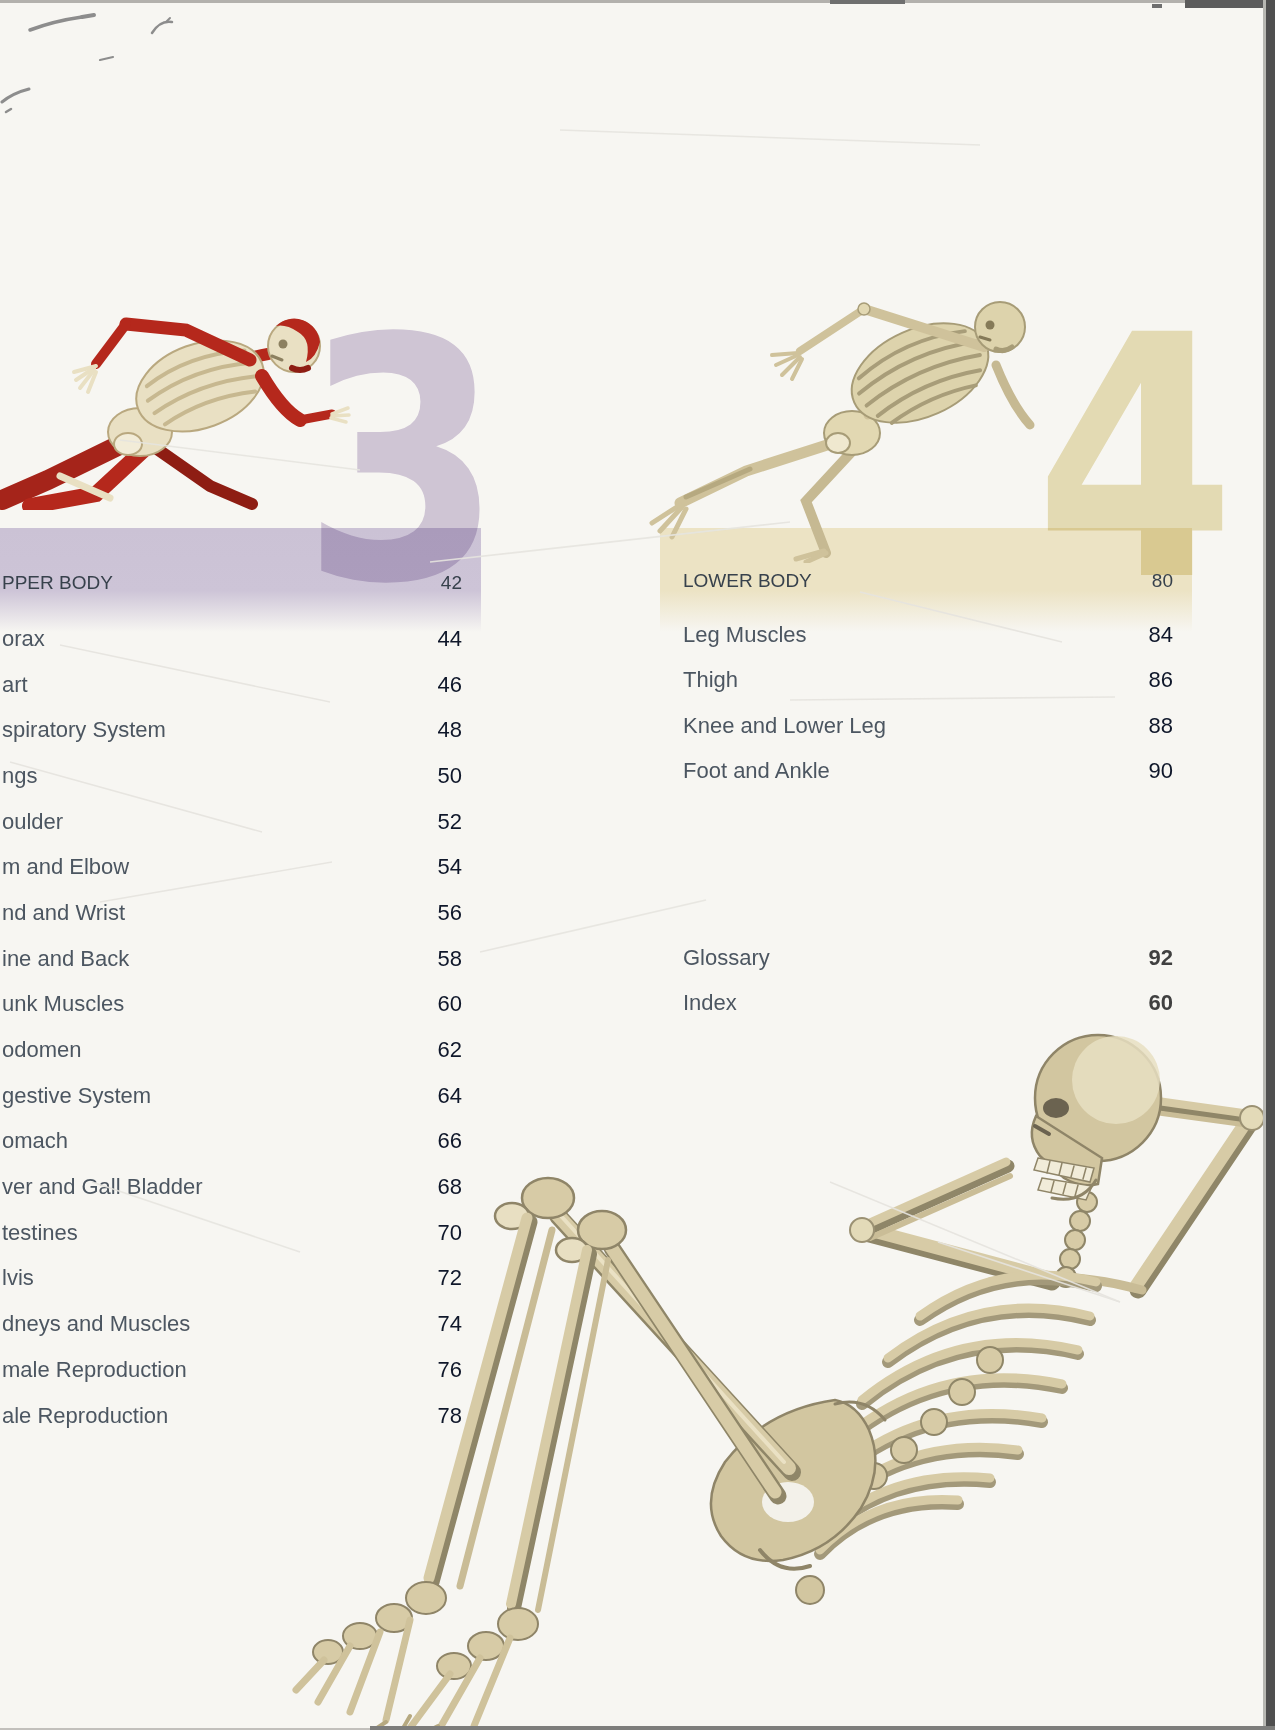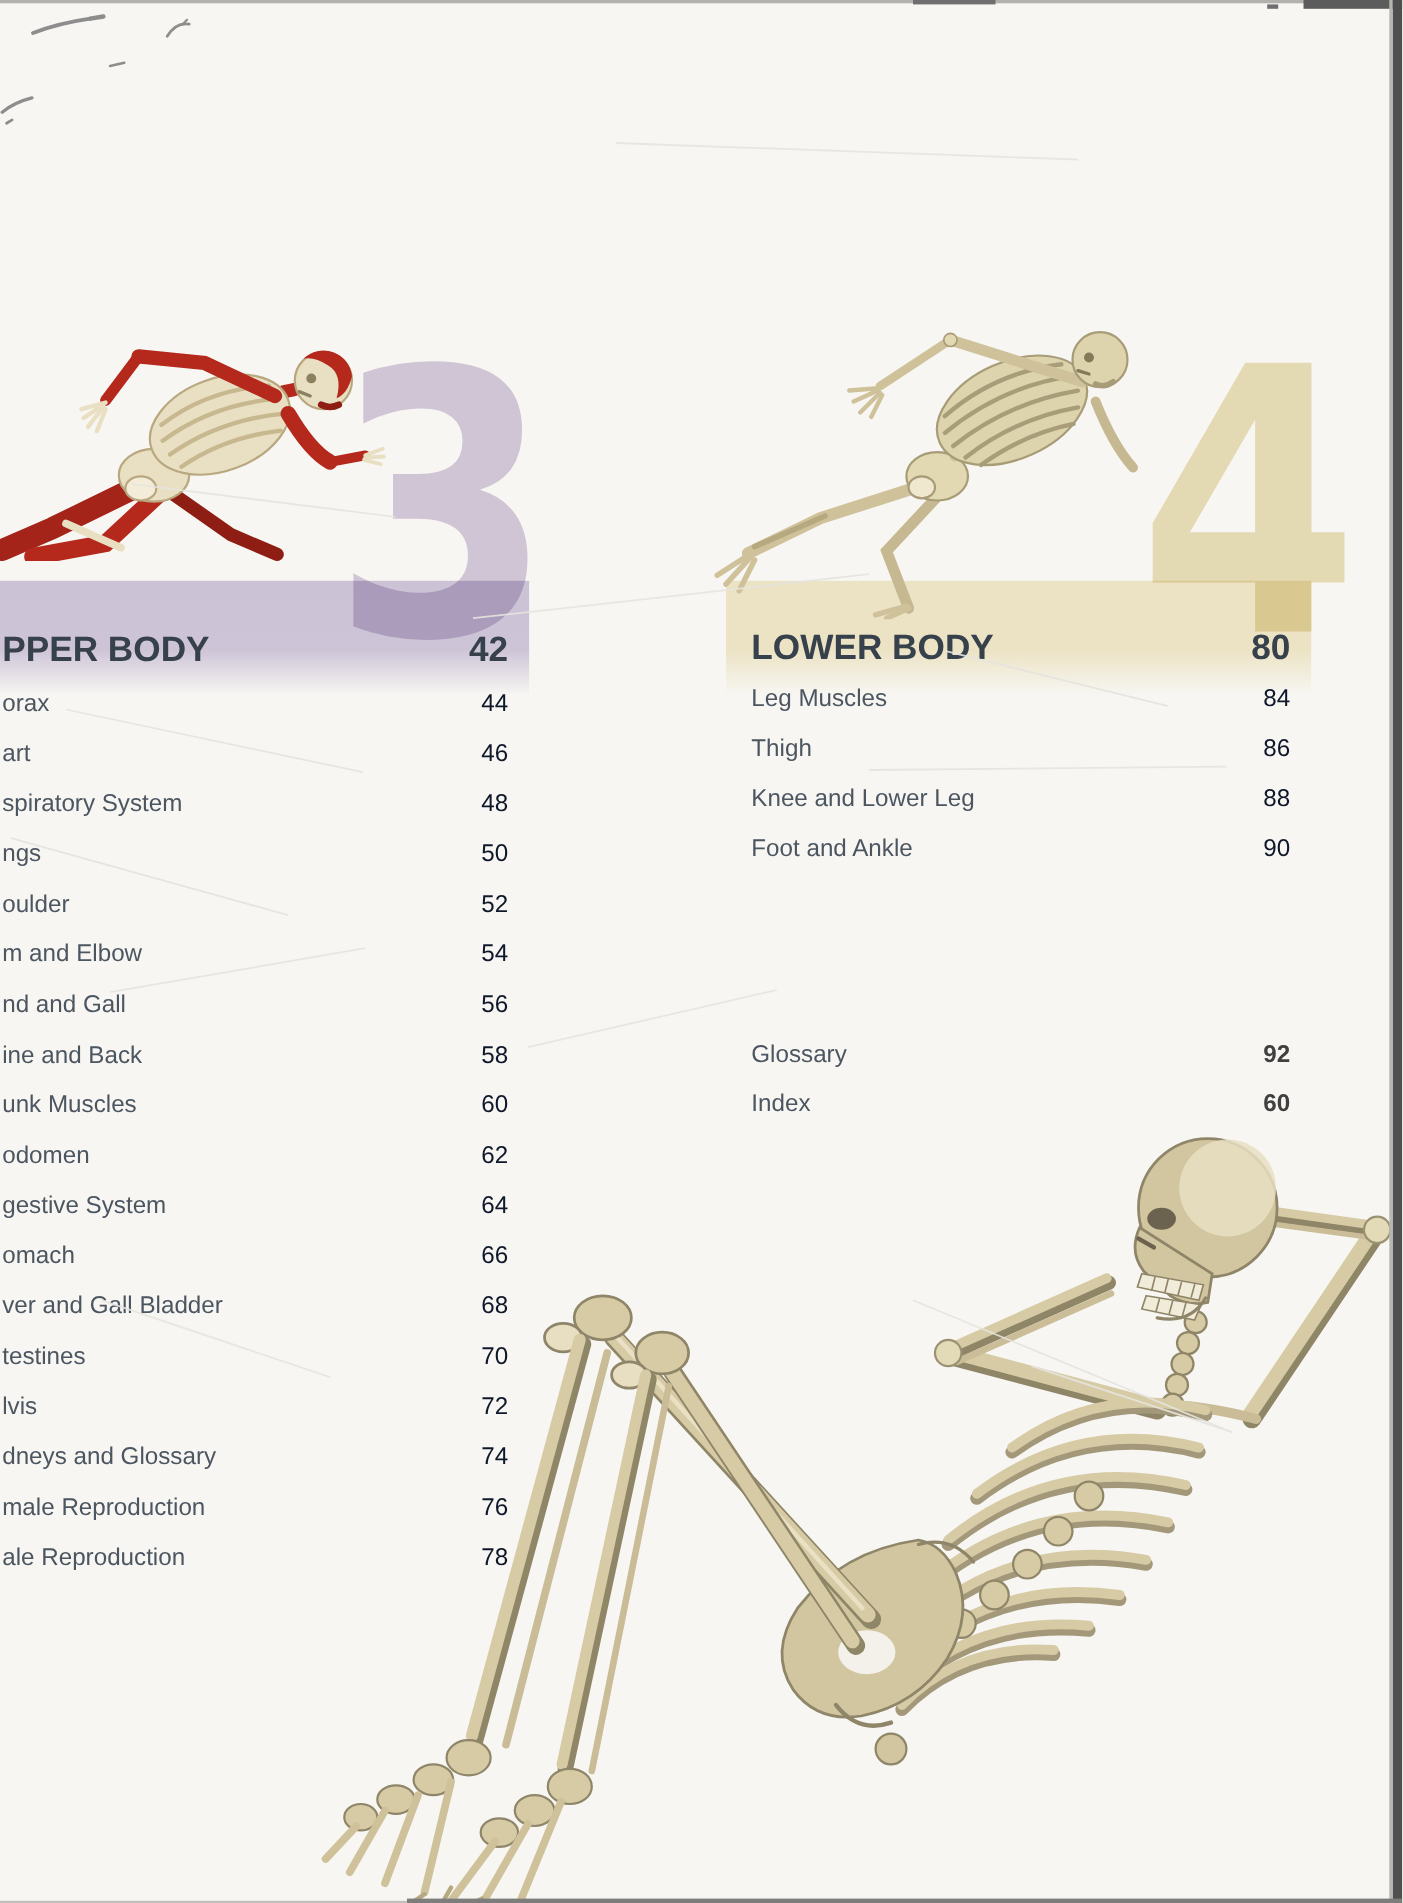--- a/index.html
+++ b/index.html
@@ -17,21 +17,21 @@
     user-select:none;z-index:2;
   }
   .numeral-3{left:288px;top:340px;width:200px;color:#d6cce0;}
   .numeral-4{left:1022px;top:337px;width:185px;color:#ebe2bd;}
   
   .band{position:absolute;top:528px;height:104px;z-index:1;}
   .band-3{left:0;width:481px;background:linear-gradient(180deg,#cbc2d5 0%,#cdc4d7 60%,rgba(205,196,215,0) 100%);}
   .band-4{left:660px;width:532px;background:linear-gradient(180deg,#ece3c4 0%,#ece3c4 60%,rgba(236,227,196,0) 100%);}
   
   .toc-header{position:absolute;display:flex;justify-content:space-between;align-items:center;
-    font-weight:bold;font-size:32px;color:#37414c;z-index:4;}
+    font-weight:normal;font-size:19px;color:#37414c;z-index:4;}
   .toc-header.left{left:2px;top:572px;width:460px;}
   .toc-header.right{left:683px;top:570px;width:490px;}
   .toc-list{position:absolute;display:flex;flex-direction:column;z-index:4;}
   .toc-list.left{left:2px;top:616px;width:460px;}
   .toc-list.left .row{height:45.7px;}
   .toc-list.right{left:683px;top:612px;width:490px;}
   .toc-list.right .row{height:45.5px;}
   .toc-list.back{left:683px;top:935px;width:490px;}
   .toc-list.back .row{height:45px;}
   .row{display:flex;align-items:center;justify-content:space-between;
@@ -317,21 +317,21 @@
         <span class="lbl">oulder</span>
         <span class="pg">52</span>
       </div>
 
       <div class="row">
         <span class="lbl">m and Elbow</span>
         <span class="pg">54</span>
       </div>
 
       <div class="row">
-        <span class="lbl">nd and Gall</span>
+        <span class="lbl">nd and Wrist</span>
         <span class="pg">56</span>
       </div>
 
       <div class="row">
         <span class="lbl">ine and Back</span>
         <span class="pg">58</span>
       </div>
 
       <div class="row">
         <span class="lbl">unk Muscles</span>
@@ -362,21 +362,21 @@
         <span class="lbl">testines</span>
         <span class="pg">70</span>
       </div>
 
       <div class="row">
         <span class="lbl">lvis</span>
         <span class="pg">72</span>
       </div>
 
       <div class="row">
-        <span class="lbl">dneys and Glossary</span>
+        <span class="lbl">dneys and Muscles</span>
         <span class="pg">74</span>
       </div>
 
       <div class="row">
         <span class="lbl">male Reproduction</span>
         <span class="pg">76</span>
       </div>
 
       <div class="row">
         <span class="lbl">ale Reproduction</span>

